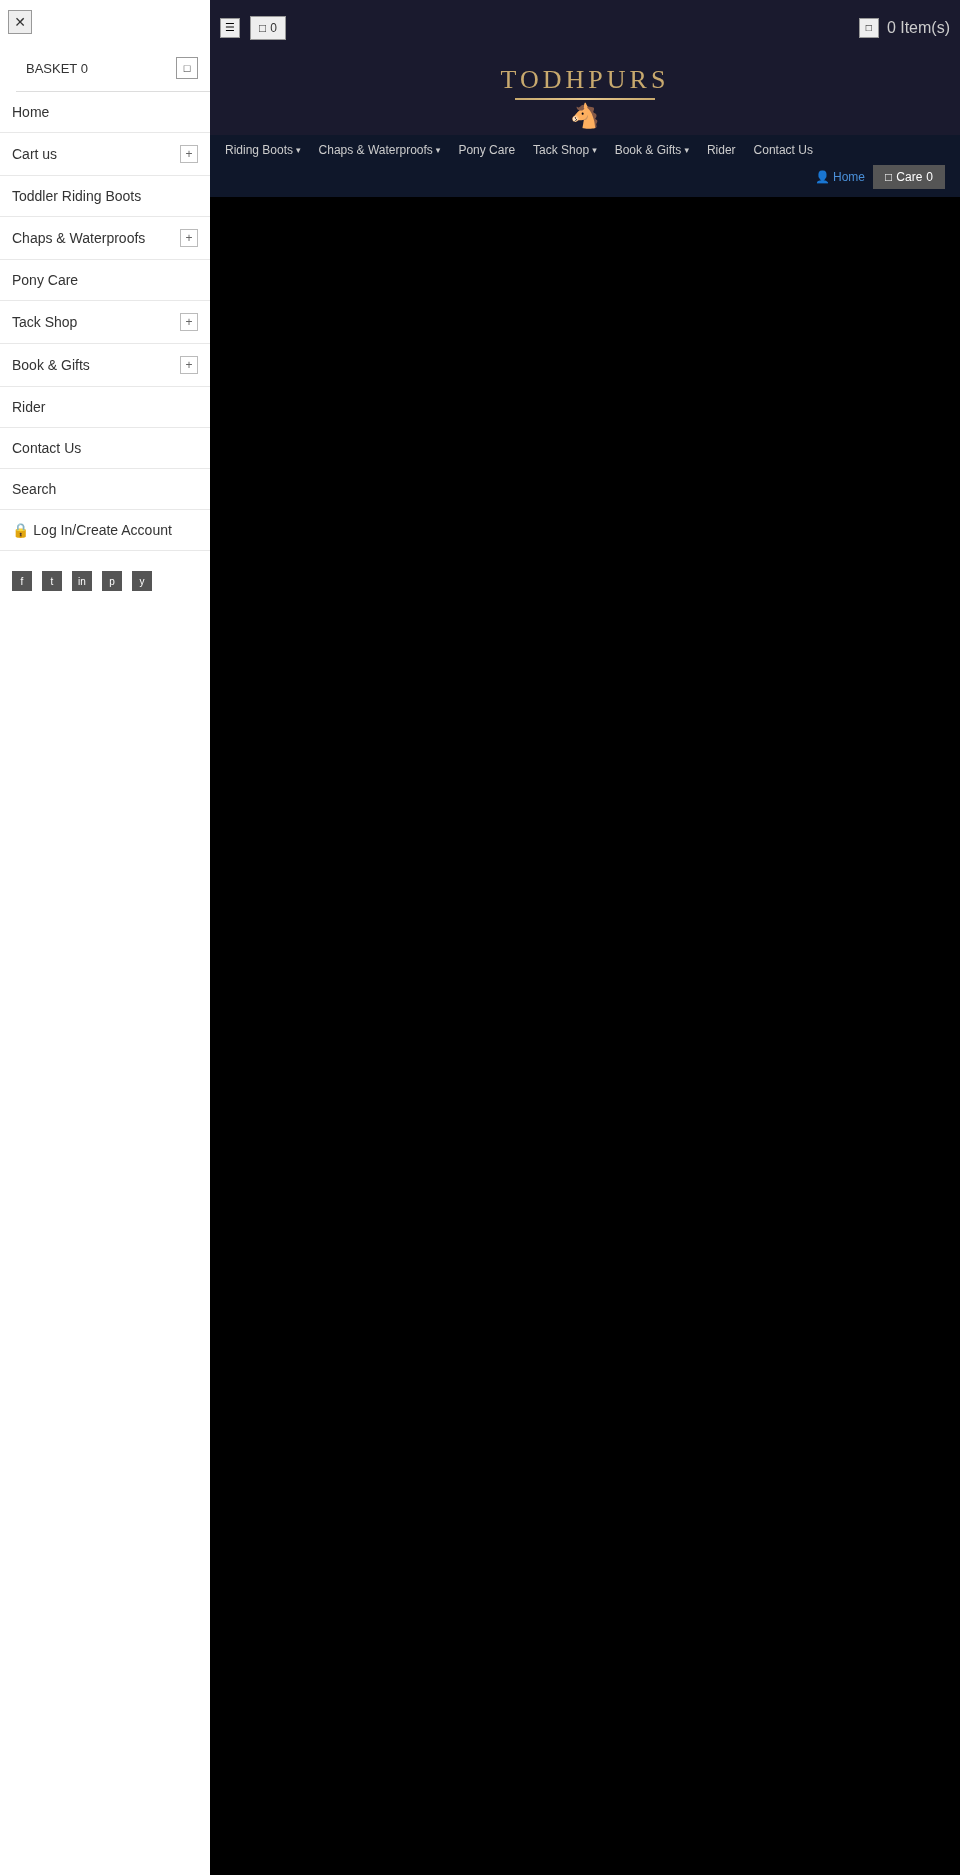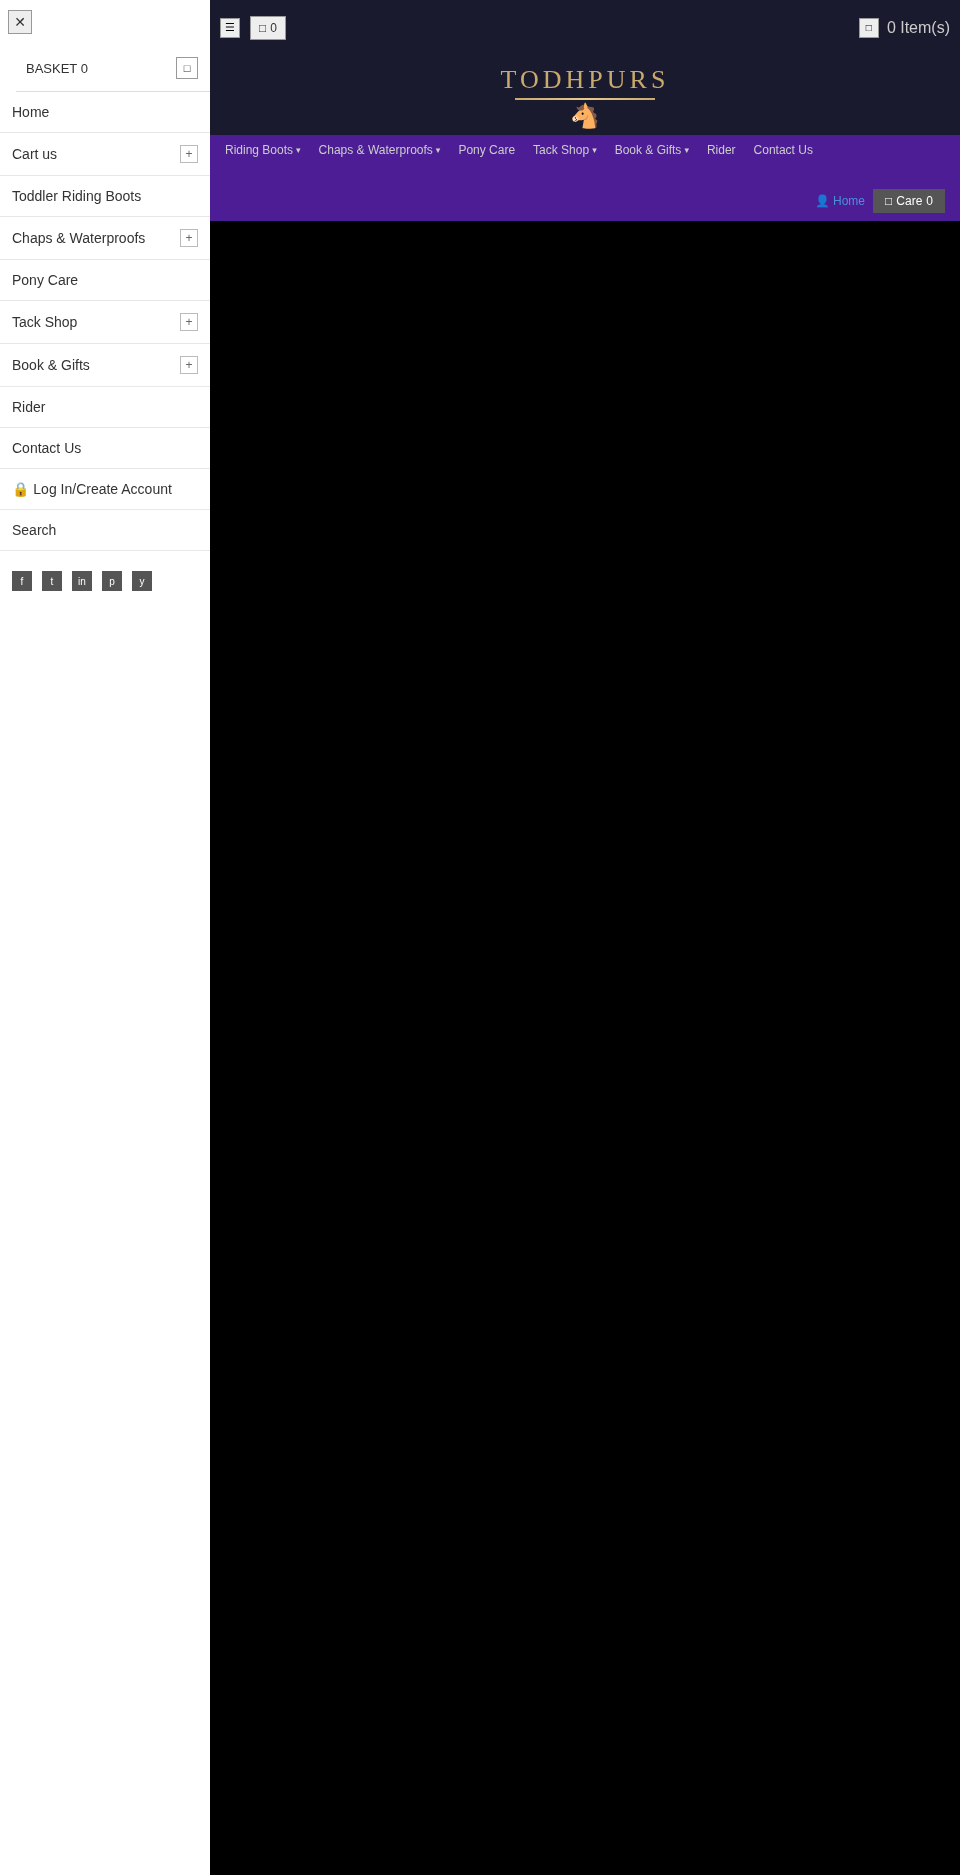--- a/index.html
+++ b/index.html
@@ -196,25 +196,25 @@
       margin-top: 3px;
     }
 
     .logo-horse {
       font-size: 24px;
       margin-top: 2px;
     }
 
     
     .nav-bar {
-      background: #4c1d95;
+      background: #0f172a;
       display: flex;
       align-items: flex-start;
       padding: 8px 15px;
-      gap: 32px;
+      gap: 8px;
       flex-wrap: wrap;
     }
 
     .nav-item {
       font-size: 12px;
       color: #ccc;
       cursor: pointer;
       display: flex;
       align-items: center;
       gap: 3px;
@@ -297,24 +297,24 @@
         <span>Book &amp; Gifts</span>
         <div class="expand-icon">+</div>
       </div>
       <div class="sidebar-nav-item">
         <span>Rider</span>
       </div>
       <div class="sidebar-nav-item">
         <span>Contact Us</span>
       </div>
       <div class="sidebar-nav-item">
+        <span>Search</span>
+      </div>
+      <div class="sidebar-nav-item">
         <span>🔒 Log In/Create Account</span>
-      </div>
-      <div class="sidebar-nav-item">
-        <span>Search</span>
       </div>
     </div>
 
   <div class="sidebar-social">
     <div class="social-icon">f</div>
     <div class="social-icon">t</div>
     <div class="social-icon">in</div>
     <div class="social-icon">p</div>
     <div class="social-icon">y</div>
   </div>

